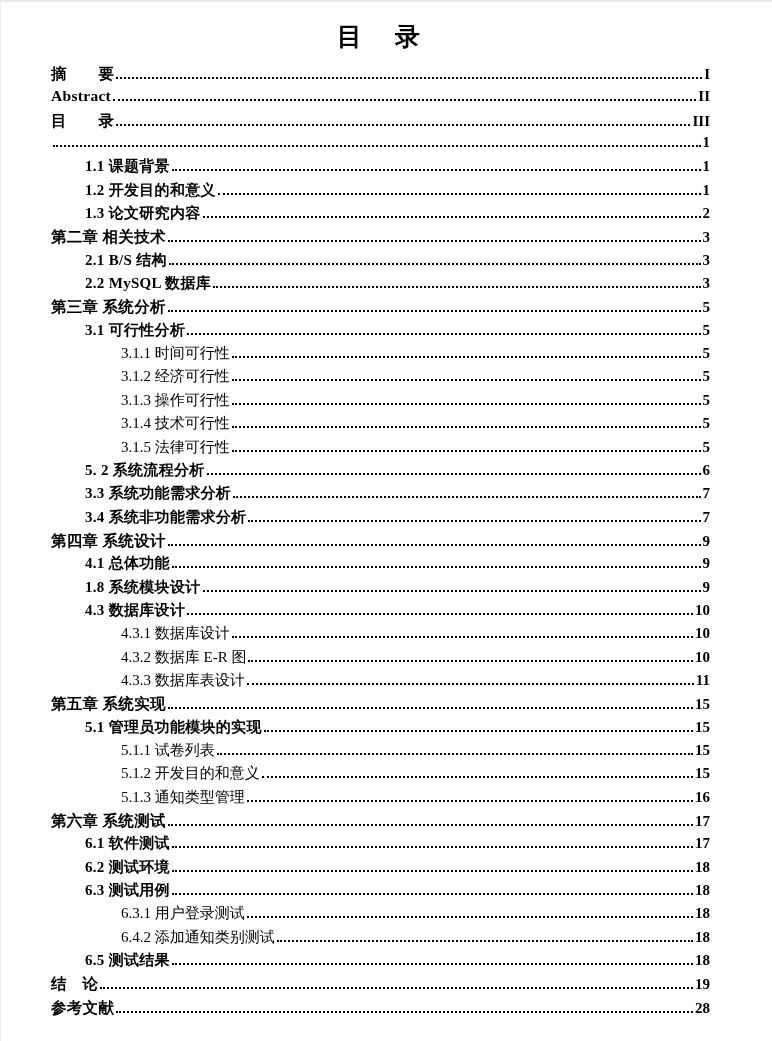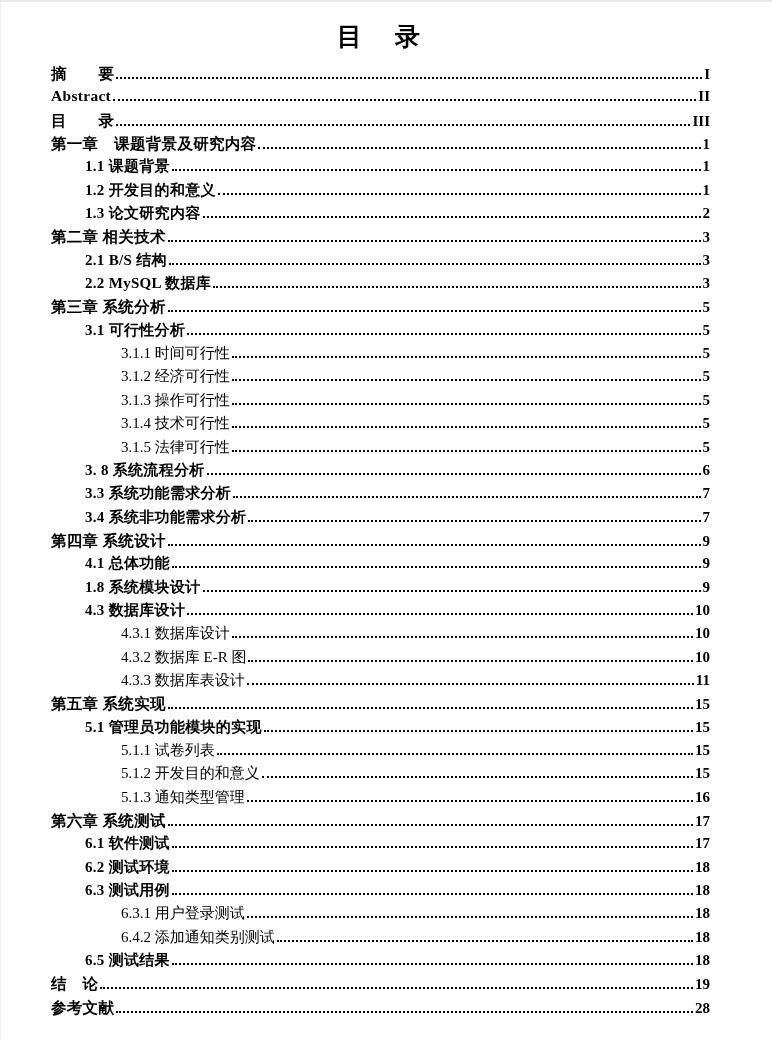--- a/index.html
+++ b/index.html
@@ -72,21 +72,20 @@
     <span class="pagenum">II</span>
   </div>
 
   <div class="row level-0 bold">
     <span class="label">目　　录</span>
     <span class="leader"></span>
     <span class="pagenum">III</span>
   </div>
 
   <div class="row level-0 bold">
-    <span class="label">第一章　课题背景及研究内容</span>
     <span class="leader"></span>
     <span class="pagenum">1</span>
   </div>
 
   <div class="row level-1 bold">
     <span class="label">1.1 课题背景</span>
     <span class="leader"></span>
     <span class="pagenum">1</span>
   </div>
 
@@ -156,21 +155,21 @@
     <span class="pagenum">5</span>
   </div>
 
   <div class="row level-2 regular">
     <span class="label">3.1.5 法律可行性</span>
     <span class="leader"></span>
     <span class="pagenum">5</span>
   </div>
 
   <div class="row level-1 bold">
-    <span class="label">3. 8 系统流程分析</span>
+    <span class="label">5. 2 系统流程分析</span>
     <span class="leader"></span>
     <span class="pagenum">6</span>
   </div>
 
   <div class="row level-1 bold">
     <span class="label">3.3 系统功能需求分析</span>
     <span class="leader"></span>
     <span class="pagenum">7</span>
   </div>
 

